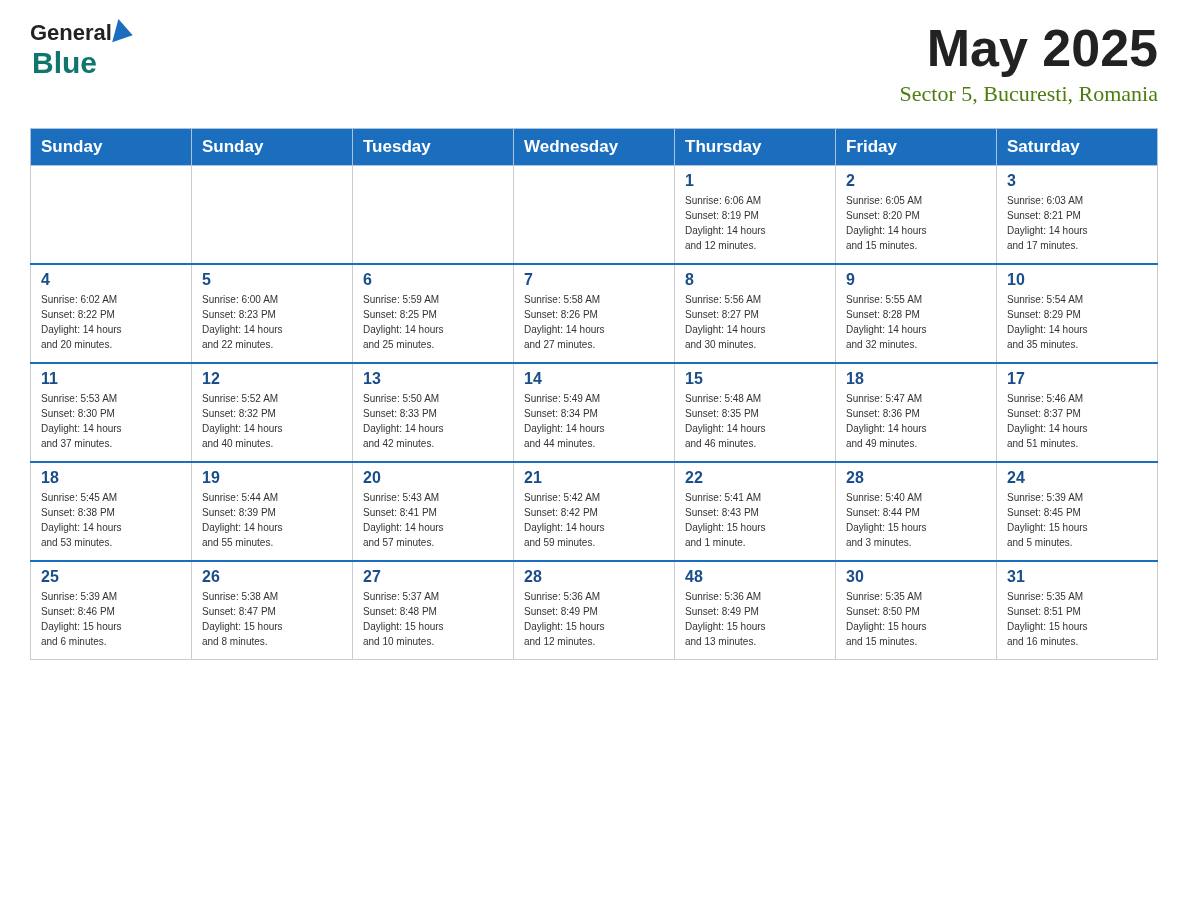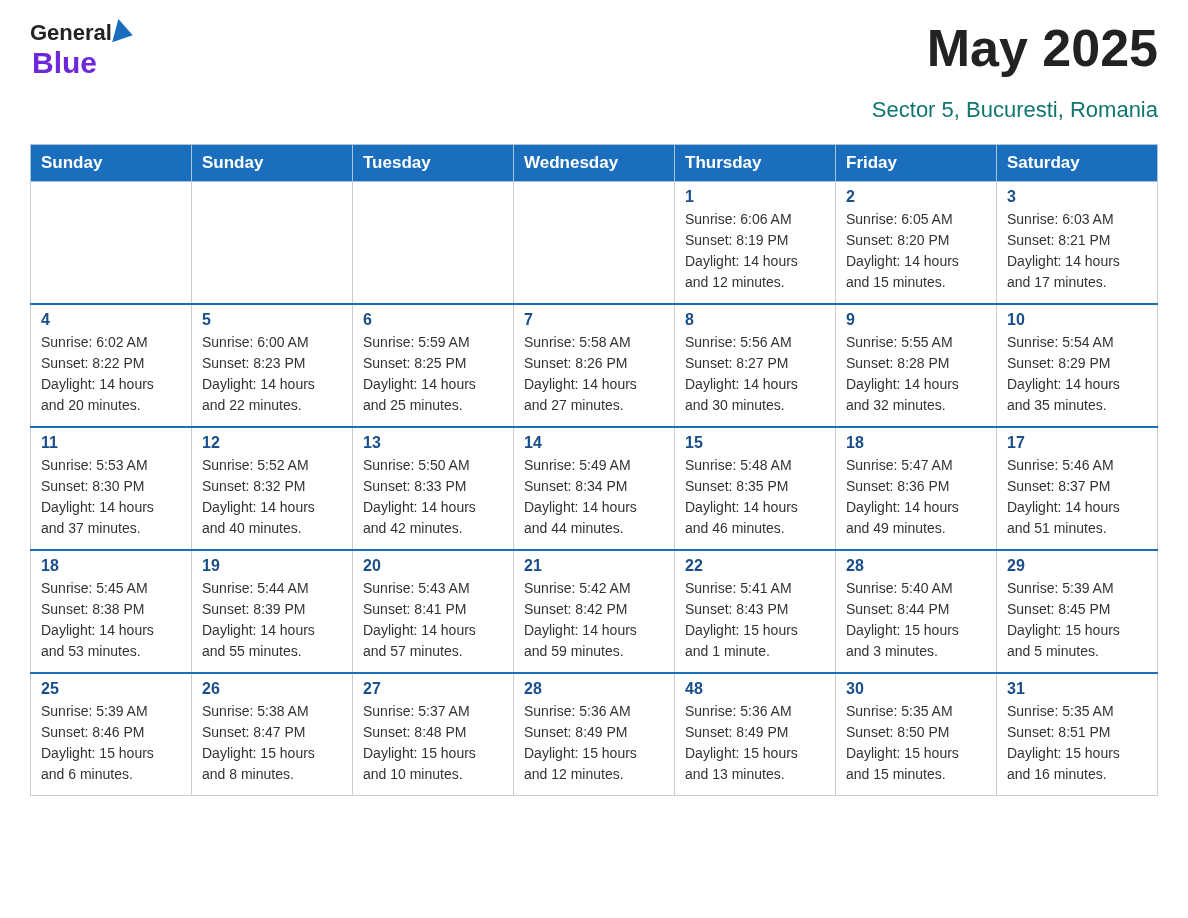--- a/index.html
+++ b/index.html
@@ -37,36 +37,37 @@
       height: 0;
       border-top: 12px solid transparent;
       border-bottom: 12px solid transparent;
       border-left: 18px solid #1a6ebd;
       margin-left: 3px;
       transform: rotate(15deg);
     }
     .logo-text-blue {
       font-size: 30px;
       font-weight: bold;
-      color: #6d28d9;
+      color: #0f766e;
       margin-left: 2px;
     }
     .title-block {
       text-align: right;
     }
     .month-title {
       font-size: 52px;
       font-weight: bold;
       color: #222;
       line-height: 1.1;
     }
     .location-title {
       font-size: 22px;
-      color: #0f766e;
-      margin-top: 20px;
+      color: #4d7c0f;
+      margin-top: 4px;
+      font-family: Liberation Serif, serif;
     }
     .calendar {
       width: 100%;
       border-collapse: collapse;
       margin-top: 21px;
     }
     .calendar th {
       background-color: #1a6ebd;
       color: #fff;
       font-size: 17px;
@@ -86,21 +87,21 @@
       background: #fff;
     }
     .day-number {
       font-size: 16px;
       font-weight: bold;
       color: #1a4e8a;
       display: block;
       margin-bottom: 3px;
     }
     .day-info {
-      font-size: 14px;
+      font-size: 10px;
       color: #333;
       line-height: 1.5;
     }
     .empty-cell {
       background: #fff;
     }
     .row-divider td {
       border-top: 2px solid #1a6ebd;
     }
   </style>
@@ -231,21 +232,21 @@
         </td>
         <td>
           <span class="day-number">22</span>
           <div class="day-info">Sunrise: 5:41 AM<br>Sunset: 8:43 PM<br>Daylight: 15 hours<br>and 1 minute.</div>
         </td>
         <td>
           <span class="day-number">28</span>
           <div class="day-info">Sunrise: 5:40 AM<br>Sunset: 8:44 PM<br>Daylight: 15 hours<br>and 3 minutes.</div>
         </td>
         <td>
-          <span class="day-number">29</span>
+          <span class="day-number">24</span>
           <div class="day-info">Sunrise: 5:39 AM<br>Sunset: 8:45 PM<br>Daylight: 15 hours<br>and 5 minutes.</div>
         </td>
       </tr>
       <tr class="row-divider">
         <td>
           <span class="day-number">25</span>
           <div class="day-info">Sunrise: 5:39 AM<br>Sunset: 8:46 PM<br>Daylight: 15 hours<br>and 6 minutes.</div>
         </td>
         <td>
           <span class="day-number">26</span>

